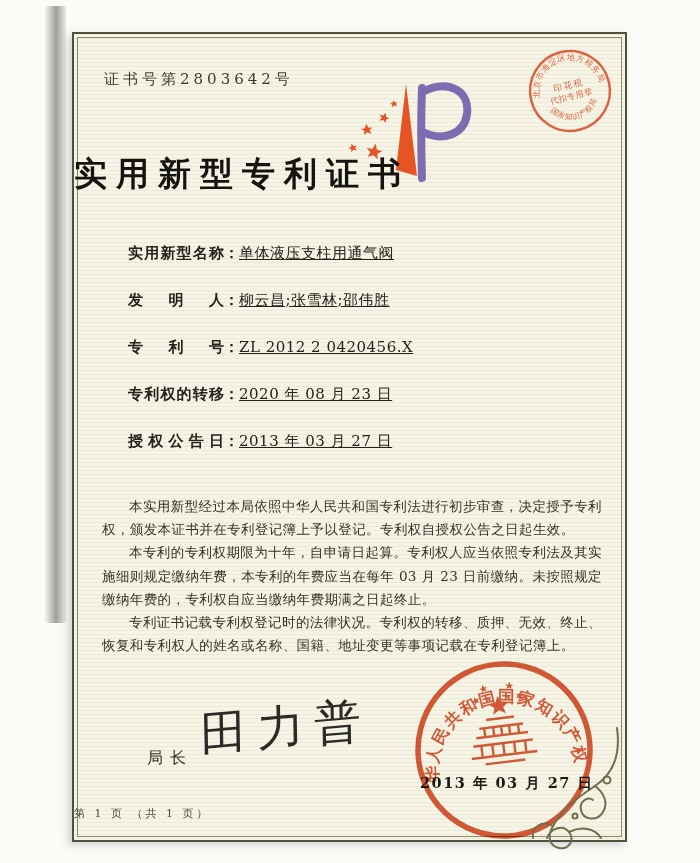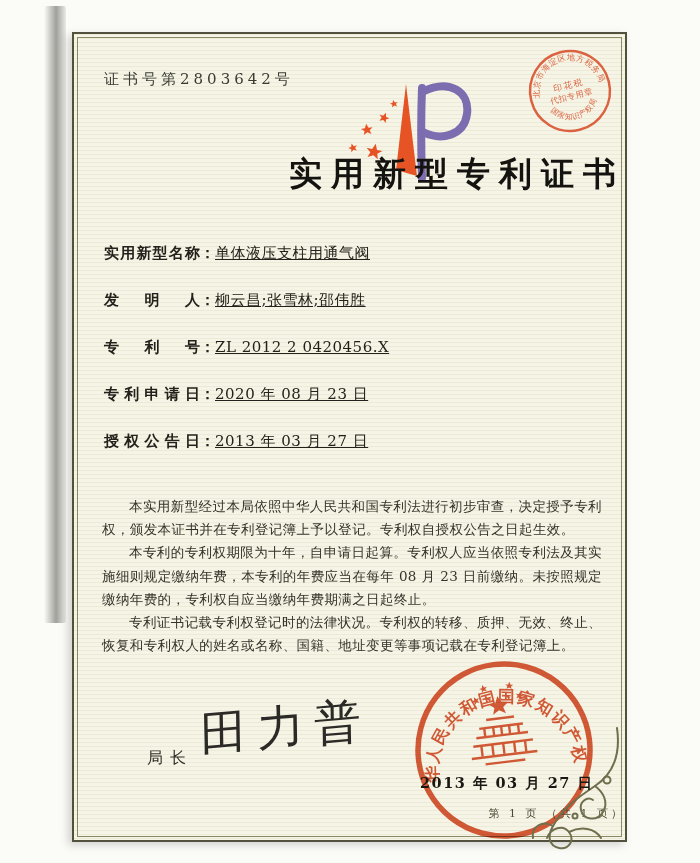--- a/index.html
+++ b/index.html
@@ -24,50 +24,50 @@
     box-shadow:-4px 3px 8px rgba(90,90,80,.25);
   }
   .sheet::before{
     content:"";position:absolute;inset:3px;border:1px solid #8a8a66;pointer-events:none;
   }
   .abs{position:absolute;}
   .cert-number{
     left:30px;top:36px;font-size:15px;letter-spacing:4px;color:#3a3a33;white-space:nowrap;
   }
   .cert-title{
-    left:0;right:0;top:118px;text-align:right;
+    left:0;right:0;top:118px;text-align:left;
     font-size:33px;font-weight:600;letter-spacing:9px;color:#15130f;white-space:nowrap;
   }
   .logo{left:244px;top:44px;width:165px;height:112px;}
   .fields{left:30px;top:210px;right:26px;}
   .field-row{height:47px;font-size:15px;color:#23211b;white-space:nowrap;}
   .field-label{
     display:inline-block;width:96px;font-weight:600;
-    text-align:justify;text-align-last:justify;vertical-align:top;color:#23211b;
+    text-align:justify;text-align-last:justify;vertical-align:top;color:#23211b;margin-left:24px;
   }
   .field-colon{display:inline-block;font-weight:600;}
   .field-value{letter-spacing:.5px;text-decoration:underline;}
   .body-text{left:28px;top:461px;width:500px;color:#35322a;}
   .body-text p{
     margin:0;text-indent:2em;font-size:13.5px;line-height:1.72;
     text-align:justify;letter-spacing:.4px;
   }
   .sig-role{left:73px;top:714px;font-size:16px;letter-spacing:7px;color:#2f2d26;}
   .sig-name{
     left:126px;top:662px;font-size:47px;color:#2b2a26;letter-spacing:10px;
     transform:rotate(-5deg) skewX(-4deg);white-space:nowrap;
   }
   .tax-seal{left:453px;top:14px;width:86px;height:86px;transform:rotate(-14deg);opacity:.88;}
   .office-seal{left:334px;top:620px;width:192px;height:192px;transform:rotate(-7deg);opacity:.93;mix-blend-mode:multiply;}
   .seal-date{
     left:346px;top:740px;font-size:14.5px;font-weight:600;letter-spacing:1.5px;
     color:#191813;z-index:5;white-space:nowrap;
   }
   .page-footer{
-    left:0;right:0;top:772px;text-align:right;font-size:11px;letter-spacing:3px;color:#4c4b38;
+    left:0;right:0;top:772px;text-align:left;font-size:11px;letter-spacing:3px;color:#4c4b38;
   }
   .flourish{right:-8px;bottom:-14px;width:104px;height:132px;}
 </style>
 </head>
 <body>
 
 <div class="stage">
   <div class="scan-shadow"></div>
 
   <div class="sheet">
@@ -98,30 +98,30 @@
       <div class="field-row">
         <span class="field-label">实用新型名称</span><span class="field-colon">：</span><span class="field-value">单体液压支柱用通气阀</span>
       </div>
       <div class="field-row">
         <span class="field-label">发明人</span><span class="field-colon">：</span><span class="field-value">柳云昌;张雪林;邵伟胜</span>
       </div>
       <div class="field-row">
         <span class="field-label">专利号</span><span class="field-colon">：</span><span class="field-value">ZL 2012 2 0420456.X</span>
       </div>
       <div class="field-row">
-        <span class="field-label">专利申请日</span><span class="field-colon">：</span><span class="field-value">2020 年 08 月 23 日</span>
+        <span class="field-label">专利权的转移</span><span class="field-colon">：</span><span class="field-value">2020 年 08 月 23 日</span>
       </div>
       <div class="field-row">
         <span class="field-label">授权公告日</span><span class="field-colon">：</span><span class="field-value">2013 年 03 月 27 日</span>
       </div>
     </div>
 
     <div class="abs body-text">
       <p>本实用新型经过本局依照中华人民共和国专利法进行初步审查，决定授予专利权，颁发本证书并在专利登记簿上予以登记。专利权自授权公告之日起生效。</p>
-      <p>本专利的专利权期限为十年，自申请日起算。专利权人应当依照专利法及其实施细则规定缴纳年费，本专利的年费应当在每年 08 月 23 日前缴纳。未按照规定缴纳年费的，专利权自应当缴纳年费期满之日起终止。</p>
+      <p>本专利的专利权期限为十年，自申请日起算。专利权人应当依照专利法及其实施细则规定缴纳年费，本专利的年费应当在每年 03 月 23 日前缴纳。未按照规定缴纳年费的，专利权自应当缴纳年费期满之日起终止。</p>
       <p>专利证书记载专利权登记时的法律状况。专利权的转移、质押、无效、终止、恢复和专利权人的姓名或名称、国籍、地址变更等事项记载在专利登记簿上。</p>
     </div>
 
     <div class="abs sig-role">局长</div>
     <div class="abs sig-name">田力普</div>
 
     <svg class="abs tax-seal" viewBox="0 0 84 84">
       <defs>
         <path id="taxTopArc" d="M 12.5 47.2 A 30 30 0 1 1 71.5 47.2" fill="none"></path>
         <path id="taxBottomArc" d="M 17.5 54 A 27 27 0 0 0 66.5 54" fill="none"></path>

